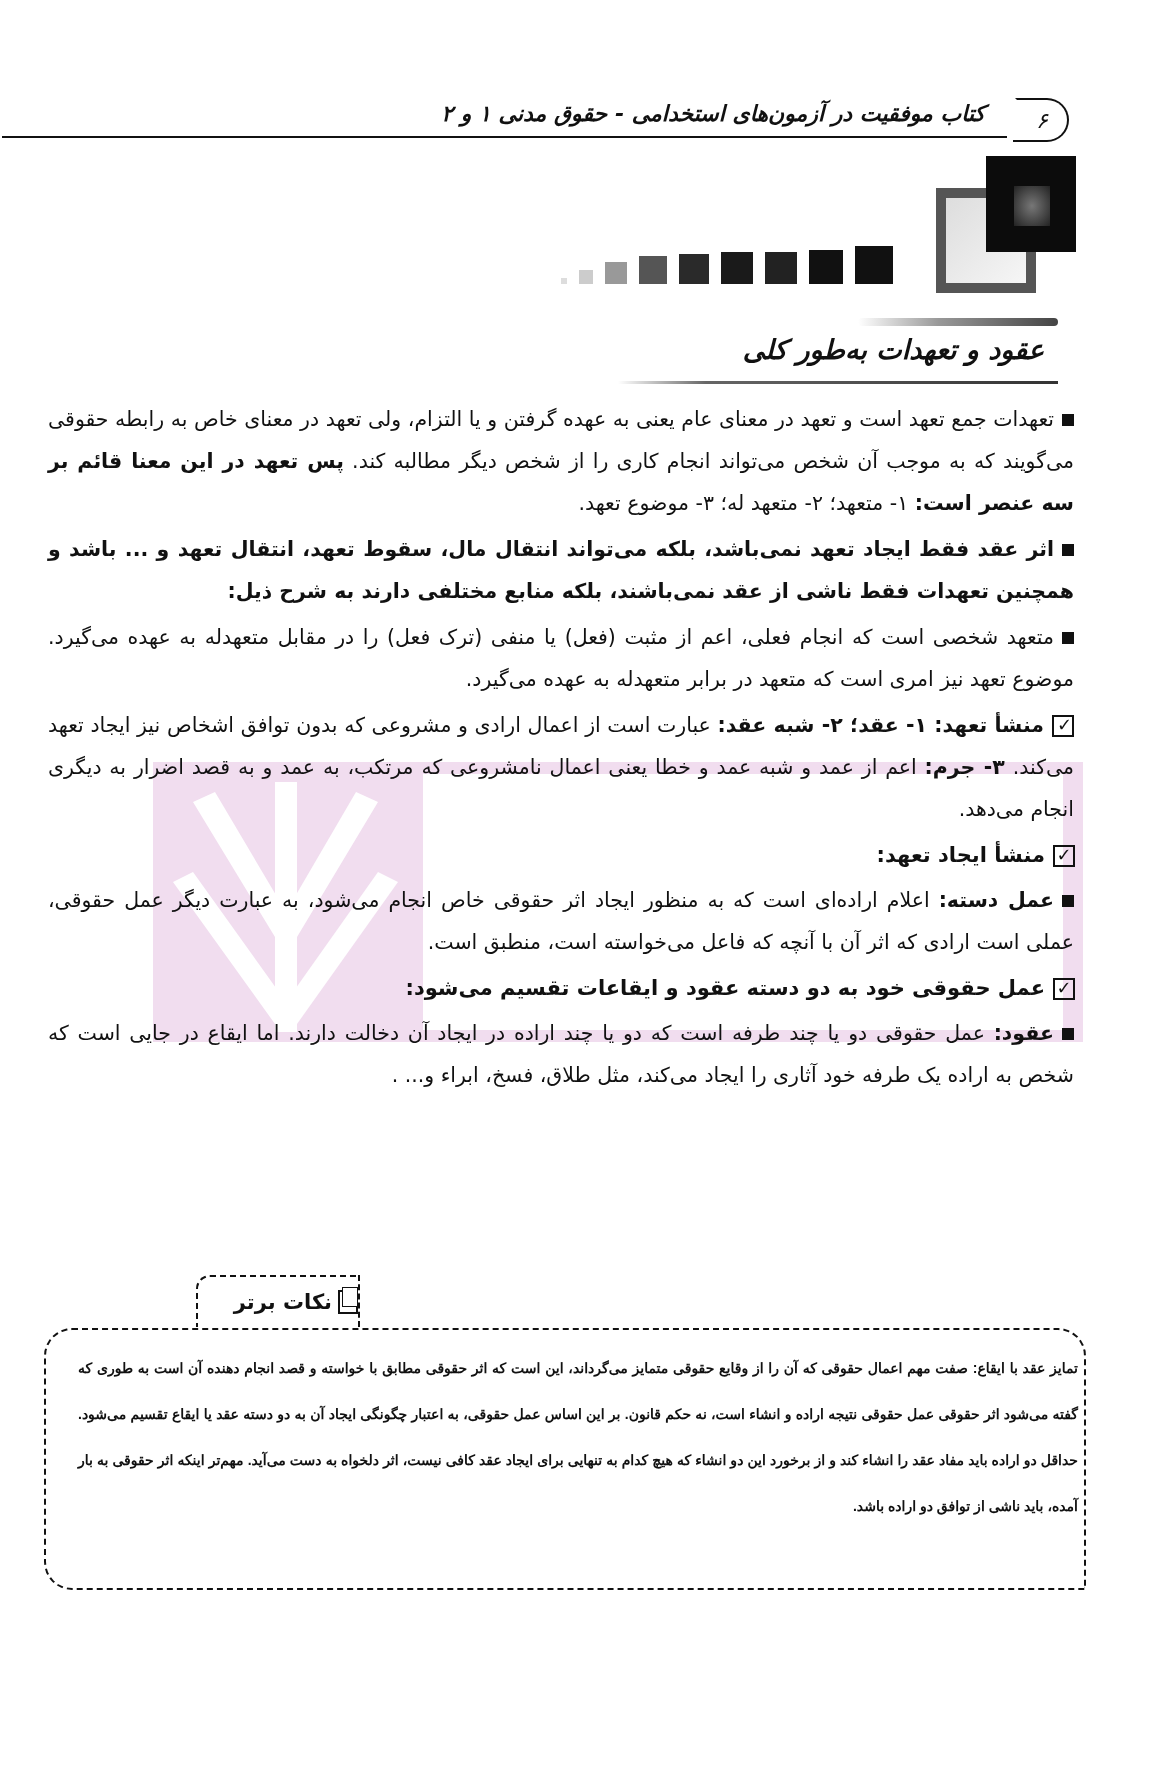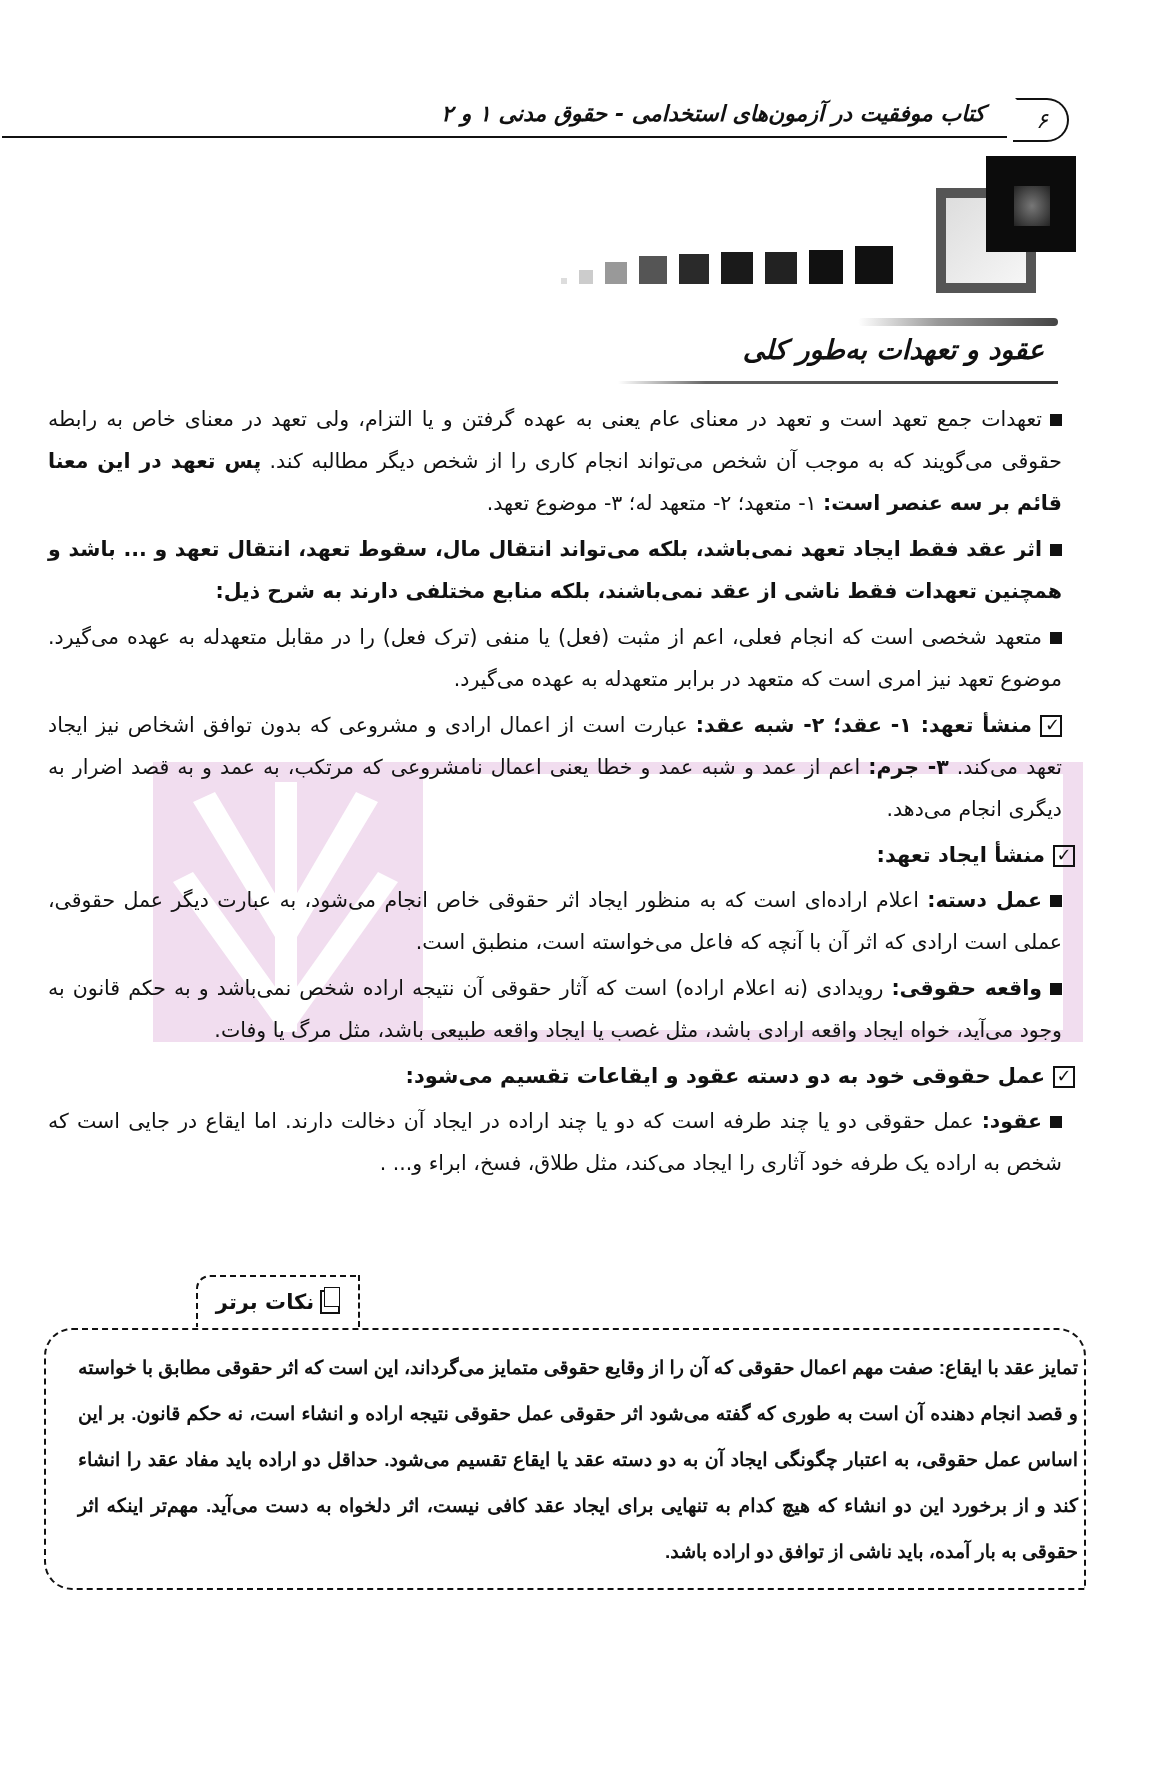--- a/index.html
+++ b/index.html
@@ -44,46 +44,46 @@
     }
     .section-title-wrap .underline { position: absolute; left: -100px; right: 0; bottom: -6px; height: 3px; background: linear-gradient(90deg, #fff, #666 20%, #333); }
 
     
     .watermark { position: absolute; left: 153px; top: 762px; width: 930px; height: 280px; background: #f1ddef; z-index: 0; }
     .watermark .inner { position: absolute; left: 270px; top: 12px; width: 640px; height: 256px; background: #fff; }
     .watermark svg { position: absolute; left: 0; top: 0; }
 
     
     .content { position: absolute; left: 48px; top: 398px; width: 1030px; direction: rtl; z-index: 1; }
-    .para { font-size: 20.5px; line-height: 42px; text-align: justify; text-align-last: right; margin: 0 16px 4px 0; }
+    .para { font-size: 20.5px; line-height: 42px; text-align: justify; text-align-last: right; margin: 0 4px 4px 0; }
     .para b { font-weight: bold; }
     .bullet-sq { display: inline-block; width: 12px; height: 12px; background: #111; margin-left: 8px; vertical-align: middle; }
     .check-box {
       display: inline-block; width: 18px; height: 18px; border: 2px solid #111; margin-left: 8px;
       vertical-align: middle; position: relative; line-height: 16px; text-align: center; font-size: 18px; font-weight: bold;
     }
     .heading-line { font-size: 21px; font-weight: bold; line-height: 42px; margin: 3px; }
 
     
     .tips-tab {
       position: absolute; left: 196px; top: 1275px; width: 160px; height: 50px;
       border-left: 2px dashed #111; border-right: 2px dashed #111; border-top: 2px dashed #111;
       border-radius: 14px 0 0 0; direction: rtl;
-      display: flex; align-items: center; justify-content: center; gap: 6px;
+      display: flex; align-items: center; gap: 6px;
       font-size: 21px; font-weight: bold;
     }
     .tips-icon { display: inline-block; width: 16px; height: 20px; border: 2px solid #111; position: relative; background: #fff; }
     .tips-icon::before { content: ""; position: absolute; left: 2px; top: -5px; width: 14px; height: 18px; border: 1.5px solid #111; background:#fff; }
     .tips-box {
       position: absolute; left: 44px; top: 1328px; width: 1042px; height: 262px;
       border: 2px dashed #111; border-radius: 28px 28px 0 28px; box-sizing: border-box;
     }
     .tips-body {
       position: absolute; left: 78px; top: 1345px; width: 1000px; direction: rtl;
-      font-size: 19px; font-weight: bold; line-height: 46px; text-align: justify; text-align-last: right;
+      font-size: 14px; font-weight: bold; line-height: 46px; text-align: justify; text-align-last: right;
       font-family: "Liberation Sans", sans-serif;
     }
   </style>
 </head>
 <body>
 
 <div class="page">
 
   <div class="running-header">
     <div class="rule"></div>
@@ -147,23 +147,20 @@
     </p>
 
     <p class="heading-line">
       <span class="check-box">✓</span><span>منشأ ایجاد تعهد:</span>
     </p>
 
     <p class="para">
       <span class="bullet-sq"></span><b>عمل دسته:</b><span> اعلام اراده‌ای است که به منظور ایجاد اثر حقوقی خاص انجام می‌شود، به عبارت دیگر عمل حقوقی، عملی است ارادی که اثر آن با آنچه که فاعل می‌خواسته است، منطبق است.</span>
     </p>
 
-    <p class="para">
-      <span class="bullet-sq"></span><b>واقعه حقوقی:</b><span> رویدادی (نه اعلام اراده) است که آثار حقوقی آن نتیجه اراده شخص نمی‌باشد و به حکم قانون به وجود می‌آید، خواه ایجاد واقعه ارادی باشد، مثل غصب یا ایجاد واقعه طبیعی باشد، مثل مرگ یا وفات.</span>
-    </p>
 
     <p class="heading-line">
       <span class="check-box">✓</span><span>عمل حقوقی خود به دو دسته عقود و ایقاعات تقسیم می‌شود:</span>
     </p>
 
     <p class="para">
       <span class="bullet-sq"></span><b>عقود:</b><span> عمل حقوقی دو یا چند طرفه است که دو یا چند اراده در ایجاد آن دخالت دارند. اما ایقاع در جایی است که شخص به اراده یک طرفه خود آثاری را ایجاد می‌کند، مثل طلاق، فسخ، ابراء و... .</span>
     </p>
   </div>
 

